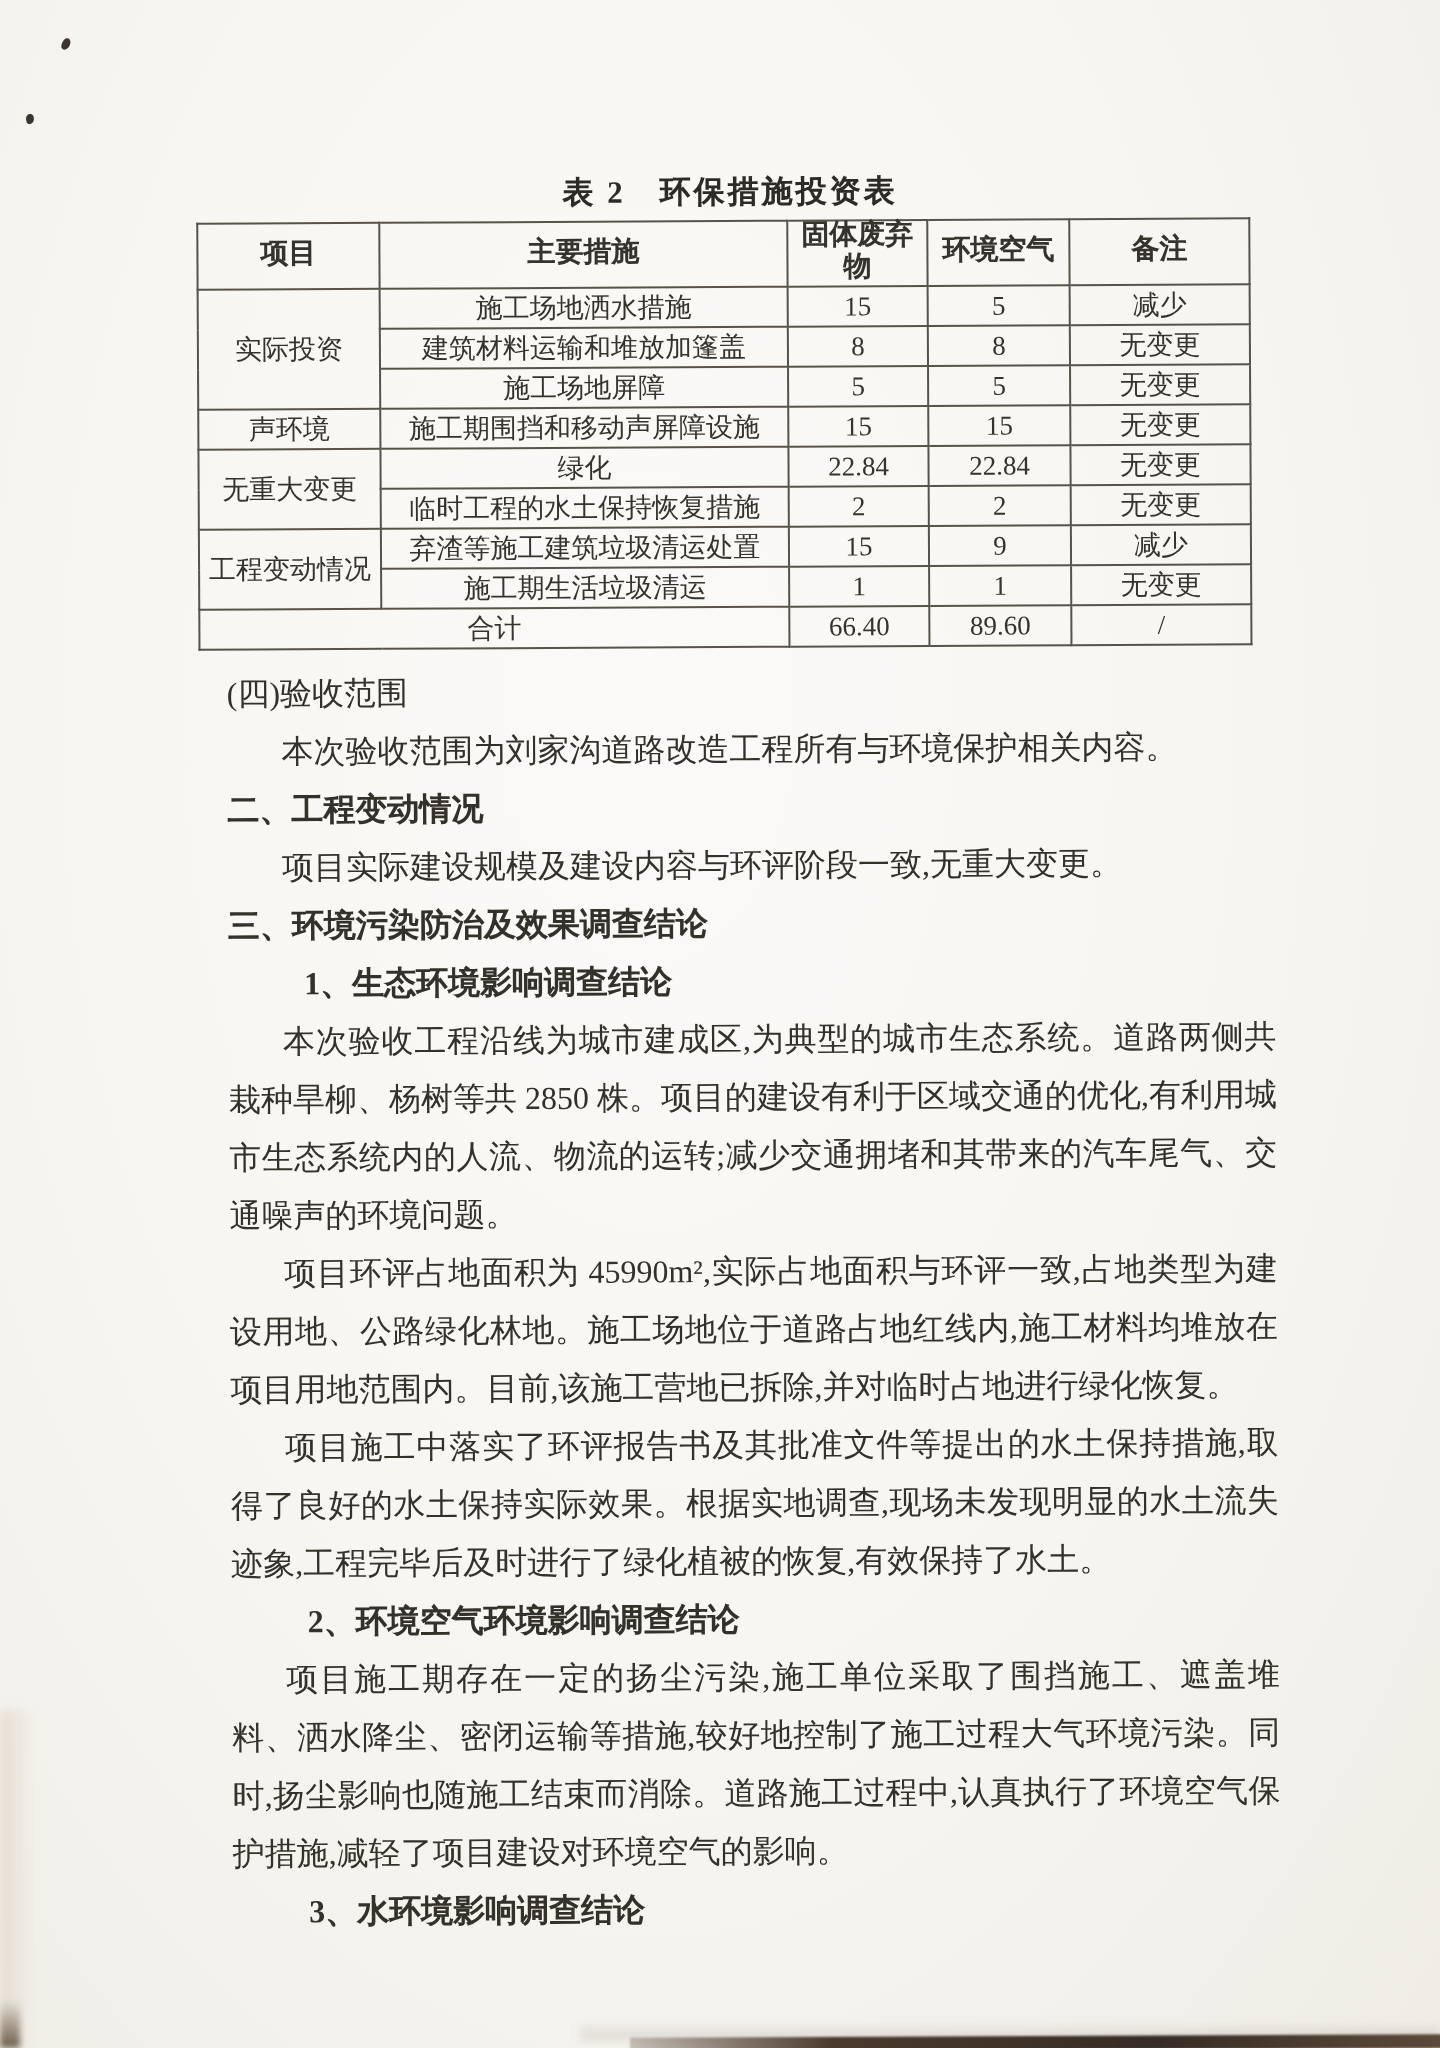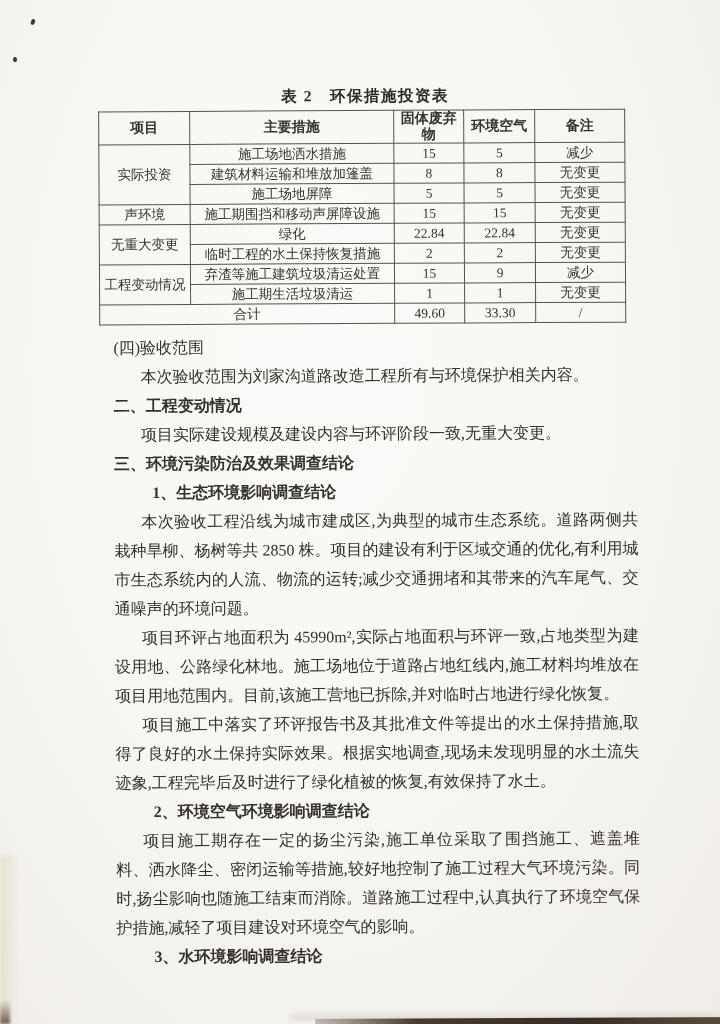--- a/index.html
+++ b/index.html
@@ -119,22 +119,22 @@
           <td>减少</td>
         </tr>
         <tr>
           <td>施工期生活垃圾清运</td>
           <td>1</td>
           <td>1</td>
           <td>无变更</td>
         </tr>
         <tr>
           <td colspan="2">合计</td>
-          <td>49.60</td>
-          <td>33.30</td>
+          <td>66.40</td>
+          <td>89.60</td>
           <td>/</td>
         </tr>
       </tbody>
     </table>
 
     <div class="body-text">
       <p class="sub4">(四)验收范围</p>
       <p class="p-indent">本次验收范围为刘家沟道路改造工程所有与环境保护相关内容。</p>
       <p class="h2">二、工程变动情况</p>
       <p class="p-indent">项目实际建设规模及建设内容与环评阶段一致,无重大变更。</p>

